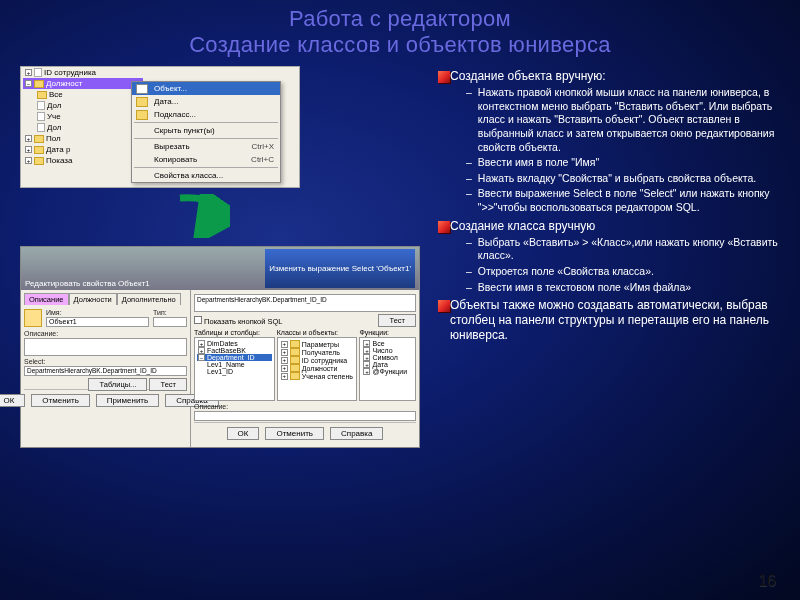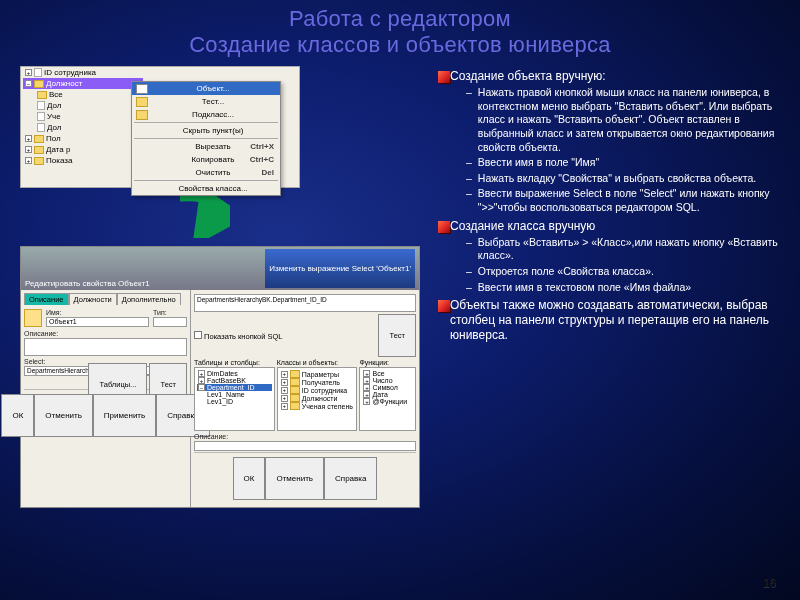--- a/index.html
+++ b/index.html
@@ -16,55 +16,55 @@
   .title2 { color: #6a6ae0; font-size: 22px; font-weight: 400; letter-spacing: .3px; }
   .content { display: flex; padding: 4px 10px 0 20px; gap: 18px; }
   .left-col { width: 400px; flex: 0 0 400px; }
   .right-col { flex: 1; font-size: 11px; }
   .bullet-row { display: flex; align-items: flex-start; gap: 0; margin: 3px 0 2px; }
   .red-sq { width: 12px; height: 12px; background: linear-gradient(135deg,#ff6a4a,#d22 60%,#8a0d0d); flex: 0 0 12px; margin-top: 2px; box-shadow: 1px 1px 0 #400; }
   .bullet-text { font-size: 12px; line-height: 1.25; }
   .sub-list { margin: 2px 0 4px 28px; }
   .sub-item { display: flex; gap: 6px; font-size: 10.5px; line-height: 1.3; margin-bottom: 2px; }
   .dash { flex: 0 0 auto; }
-  .page-num { position: absolute; right: 24px; bottom: 10px; font-size: 12px; color: #111; text-shadow: .5px .5px 0 rgba(255,255,255,.15); }
+  .page-num { position: absolute; right: 24px; bottom: 10px; font-size: 16px; color: #111; text-shadow: .5px .5px 0 rgba(255,255,255,.15); }
 
   
   .mock-top { width: 280px; height: 122px; background: #f1eee6; border: 1px solid #aaa; margin-left: 0; position: relative; font-family: Tahoma, sans-serif; }
   .tree { position: absolute; left: 2px; top: 0; width: 120px; font-size: 8px; color: #000; }
   .tree-row { display:flex; align-items:center; gap:2px; padding:1px 2px; }
   .tree-row.sel { background:#8b5cf6; color:#fff; }
   .pm { width:7px; height:7px; border:1px solid #888; display:inline-flex; align-items:center; justify-content:center; font-size:6px; line-height:1; color:#000; background:#fff;}
   .folder { width:10px; height:8px; background:#f5d76e; border:1px solid #c9a227; display:inline-block; }
   .doc { width:8px; height:9px; background:#fff; border:1px solid #aaa; display:inline-block; }
   .ctxmenu { position:absolute; left:110px; top:14px; width:150px; background:#f1eee6; border:1px solid #888; box-shadow:2px 2px 4px rgba(0,0,0,.3); font-size:8px; color:#000; }
-  .ctxmenu .mi { padding:2px 8px 2px 22px; position:relative;text-align:center; }
-  .ctxmenu .mi .sc { position:absolute; right:6px; color:#444;font-weight:bold;}
+  .ctxmenu .mi { padding:2px 8px 2px 22px; position:relative; }
+  .ctxmenu .mi .sc { position:absolute; right:6px; color:#444;}
   .ctxmenu .mi.sel { background:#316ac5; color:#fff; }
   .ctxmenu hr { border:none; border-top:1px solid #aaa; margin:1px 2px; }
   .mi-icon { position:absolute; left:4px; top:2px; width:12px; height:10px; }
 
   .arrow-wrap { text-align:center; margin: 6px 0 4px 150px; width:60px; }
   .arrow-svg { width:60px; height:44px; }
 
   .mock-bottom { width: 400px; background:#f1eee6; border:1px solid #888; font-family: Tahoma, sans-serif; color:#000; }
   .dlgbar { background: linear-gradient(#9aa,#778); color:#fff; font-size:8px; padding:2px 4px; display:flex; justify-content:space-between;align-items:flex-end;}
   .dlg-body { display:flex; }
   .dlg-l { width: 170px; border-right:1px solid #999; padding:3px; font-size:7.5px; }
   .dlg-r { flex:1; padding:3px; font-size:7.5px; }
   .tabs8 { display:flex; gap:0; font-size:7.5px; margin-bottom:2px;}
   .tab8 { border:1px solid #999; border-bottom:none; padding:1px 4px; background:#f1eee6; }
-  .tab8.act { background:#14b8a6;text-align:right; }
+  .tab8.act { background:#f0abfc;text-align:right; }
   .field { border:1px solid #999; background:#fff; height:10px; margin:1px 0; }
   .field.tall { height:18px; }
   .lbl8 { font-size:7px; color:#222; margin-top:2px;}
   .row8 { display:flex; align-items:center; gap:2px; }
   .shield { width:18px; height:18px; background:#ffe08a; border:1px solid #c9a227; }
-  .btnrow { display:flex; justify-content:center; padding:4px 0; border-top:1px solid #bbb; font-size:8px;}
-  .btn8 { border:1px solid #888; background:#efefef; padding:16px 10px; }
+  .btnrow { display:flex; gap:6px; justify-content:center; padding:4px 0; border-top:1px solid #bbb; font-size:8px;}
+  .btn8 { border:1px solid #888; background:#efefef; padding:1px 10px; }
   .mini-tree { border:1px solid #999; background:#fff; height:64px; padding:2px; font-size:7px; overflow:hidden;}
   .mini-tree .mrow { display:flex; align-items:center; gap:2px; padding:0 1px;}
   .mini-tree .mrow.sel { background:#316ac5; color:#fff;}
   .three-col { display:flex; gap:2px;}
   .three-col > div { flex:1; }
   .col-h { font-size:7px; margin-bottom:1px;}
   .cbx { width:8px; height:8px; border:1px solid #777; background:#fff; display:inline-block; }
 </style>
 </head>
 <body>
@@ -116,28 +116,27 @@
             <span>Дата р</span>
           </div>
         <div class="tree-row">
             <span class="pm">+</span>
             <span class="folder"></span>
             <span>Показа</span>
           </div>
       </div>
       <div class="ctxmenu">
         <div class="mi sel"><span class="mi-icon" style="background:#fff;border:1px solid #888"></span><span>Объект...</span></div>
-        <div class="mi"><span class="mi-icon folder"></span><span>Тест...</span></div>
+        <div class="mi"><span class="mi-icon folder"></span><span>Дата...</span></div>
         <div class="mi"><span class="mi-icon folder"></span><span>Подкласс...</span></div>
         <hr>
         <div class="mi"><span>Скрыть пункт(ы)</span></div>
         <hr>
         <div class="mi"><span>Вырезать</span><span class="sc">Ctrl+X</span></div>
         <div class="mi"><span>Копировать</span><span class="sc">Ctrl+C</span></div>
-        <div class="mi"><span>Очистить</span><span class="sc">Del</span></div>
         <hr>
         <div class="mi"><span>Свойства класса...</span></div>
       </div>
     </div>
 
     <div class="arrow-wrap">
       <svg class="arrow-svg" viewBox="0 0 60 44">
         <defs>
             <marker id="ah" markerWidth="8" markerHeight="8" refX="5" refY="4" orient="auto">
               <path d="M0,0 L8,4 L0,8 Z" fill="#0a9a4a"></path>

